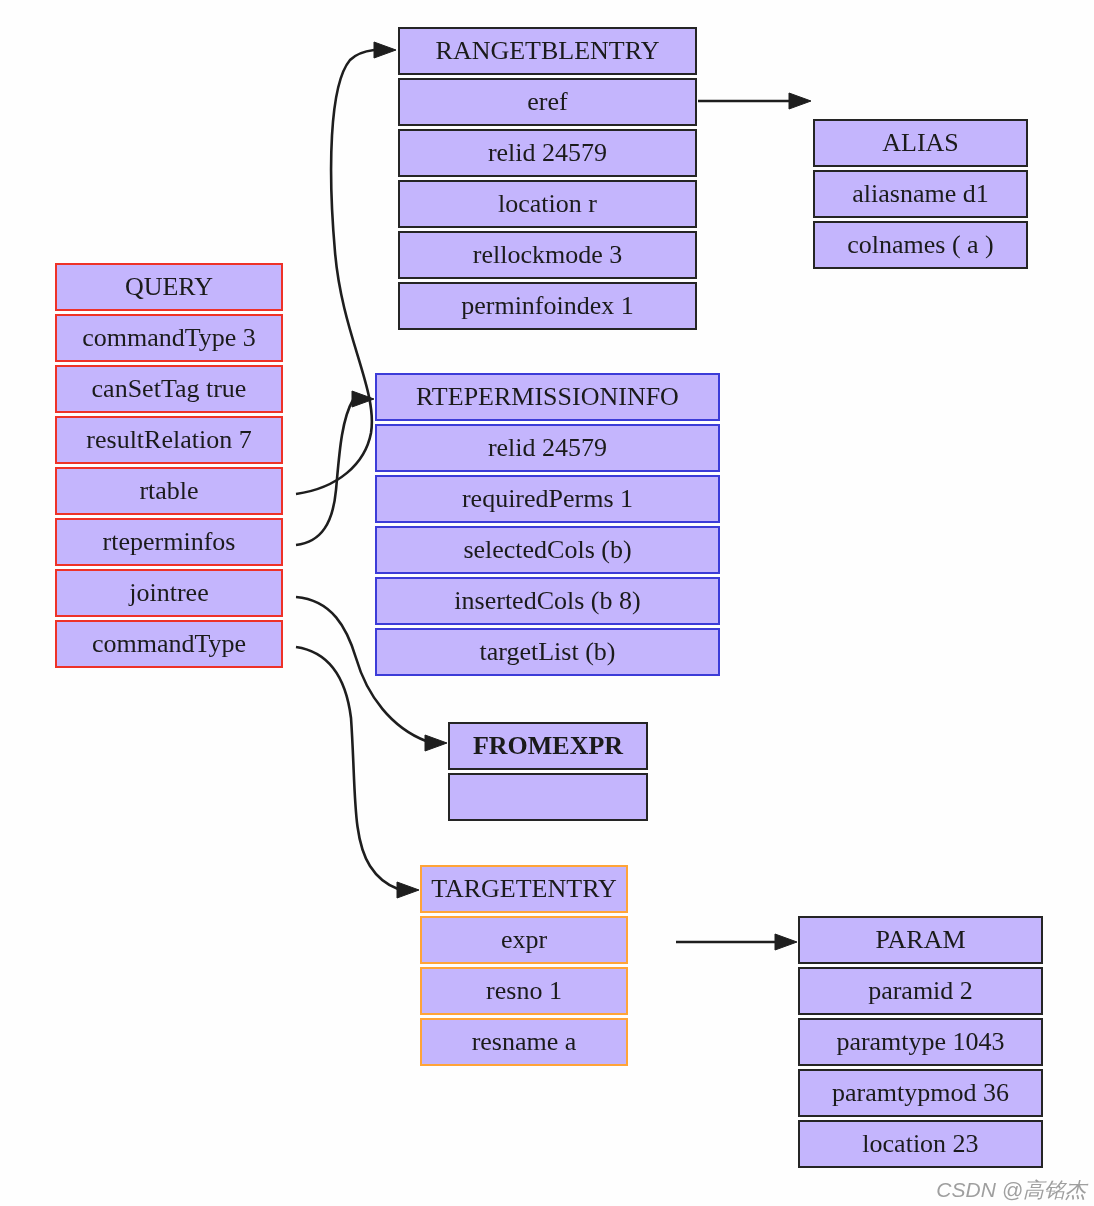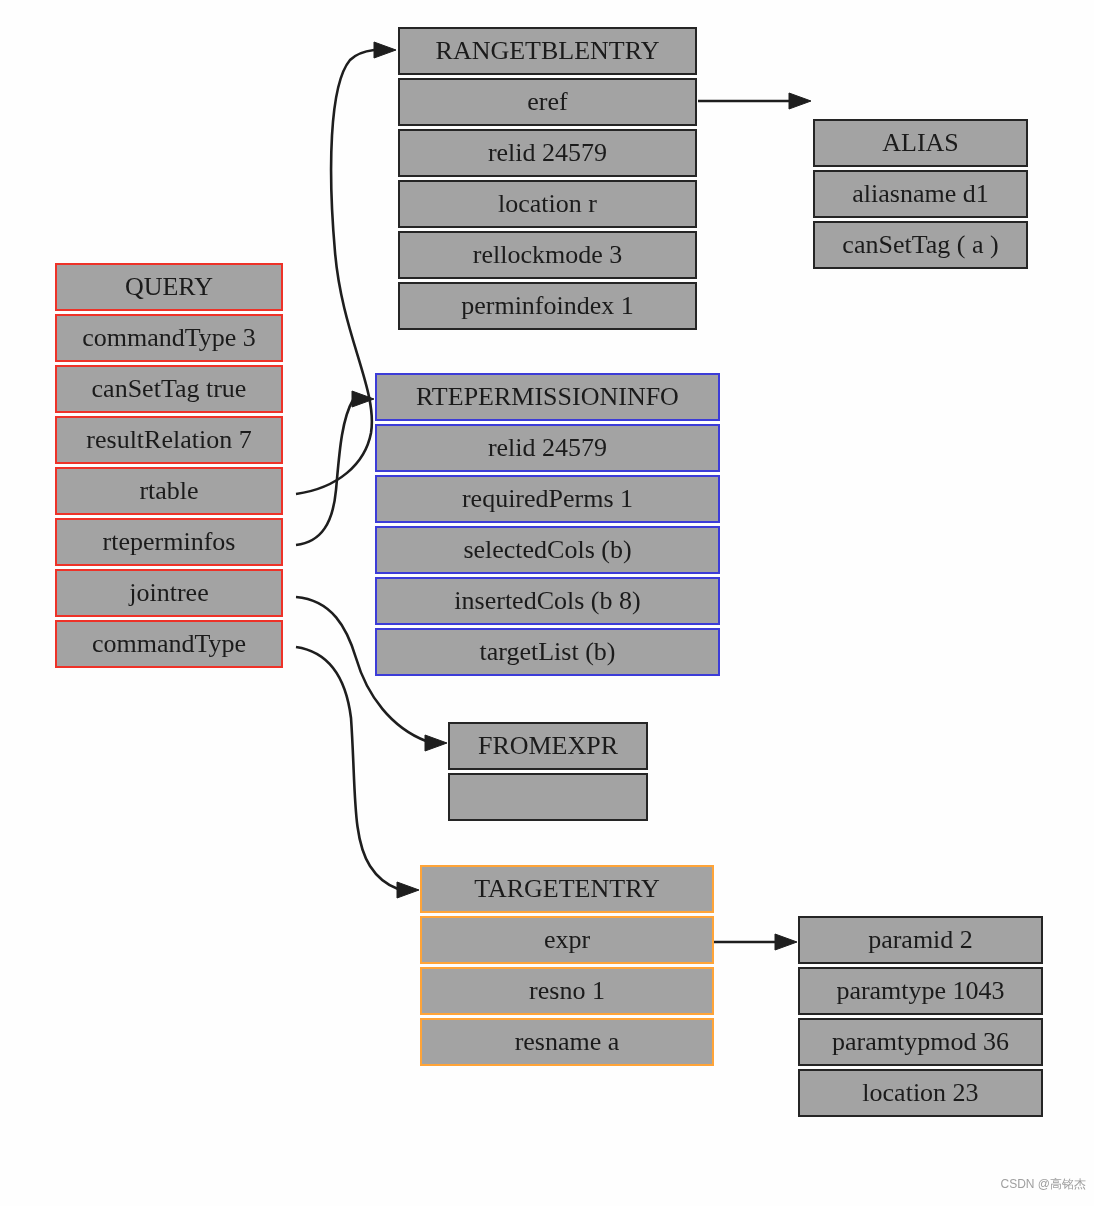--- a/index.html
+++ b/index.html
@@ -21,42 +21,43 @@
     gap: 3px;
     text-align: center;
     color: #1b1b1b;
     font-size: 26px;
   }
   .row {
     box-sizing: border-box;
     height: 48px;
     line-height: 44px;
     border: 2px solid #252525;
-    background: #a3a3a3;
+    background: #c4b5fd;
     white-space: nowrap;
     overflow: hidden;
   }
   .node.red .row    { border-color: #ee3228; }
   .node.blue .row   { border-color: #3c3cd8; }
   .node.orange .row { border-color: #ffa438; }
   
   #node-query         { left: 55px;  top: 263px; width: 228px; }
   #node-rangetblentry { left: 398px; top: 27px;  width: 299px; }
   #node-alias         { left: 813px; top: 75px;  width: 215px; margin-top: 44px; }
   #node-rteperm       { left: 375px; top: 373px; width: 345px; border-radius: 17px; }
-  #node-fromexpr      { left: 448px; top: 722px; width: 200px; }
-  #node-targetentry   { left: 420px; top: 865px; width: 294px; }
+  #node-fromexpr      { left: 448px; top: 722px; width: 200px; font-weight: bold; }
+  #node-targetentry   { left: 420px; top: 865px; width: 208px; }
   #node-param         { left: 798px; top: 916px; width: 245px; }
   #watermark {
     position: absolute;
     right: 8px;
     top: 1176px;
     font-family: "Liberation Sans", "DejaVu Sans", sans-serif;
-    font-size: 12px;
+    font-size: 21px;
     color: #9f9f9f;
+    font-style: italic;
   }
 </style>
 </head>
 <body>
 
 <div id="canvas">
 
   <svg id="edges" viewBox="0 0 1094 1206" xmlns="http://www.w3.org/2000/svg">
 
     <path d="M 296 494 C 338 488 365 464 371 433 C 378 390 342 335 335 252 C 328 172 329 85 350 60 Q 358 52 374 50"></path>
@@ -94,21 +95,21 @@
     <div class="row">eref</div>
     <div class="row">relid 24579</div>
     <div class="row">location r</div>
     <div class="row">rellockmode 3</div>
     <div class="row">perminfoindex 1</div>
   </div>
 
   <div id="node-alias" class="node">
     <div class="row">ALIAS</div>
     <div class="row">aliasname d1</div>
-    <div class="row">canSetTag ( a )</div>
+    <div class="row">colnames ( a )</div>
   </div>
 
   <div id="node-rteperm" class="node blue">
     <div class="row">RTEPERMISSIONINFO</div>
     <div class="row">relid 24579</div>
     <div class="row">requiredPerms 1</div>
     <div class="row">selectedCols (b)</div>
     <div class="row">insertedCols (b 8)</div>
     <div class="row">targetList (b)</div>
   </div>
@@ -119,20 +120,21 @@
   </div>
 
   <div id="node-targetentry" class="node orange">
     <div class="row">TARGETENTRY</div>
     <div class="row">expr</div>
     <div class="row">resno 1</div>
     <div class="row">resname a</div>
   </div>
 
   <div id="node-param" class="node">
+    <div class="row">PARAM</div>
     <div class="row">paramid 2</div>
     <div class="row">paramtype 1043</div>
     <div class="row">paramtypmod 36</div>
     <div class="row">location 23</div>
   </div>
 
   <div id="watermark">CSDN @高铭杰</div>
 
 </div>
 

